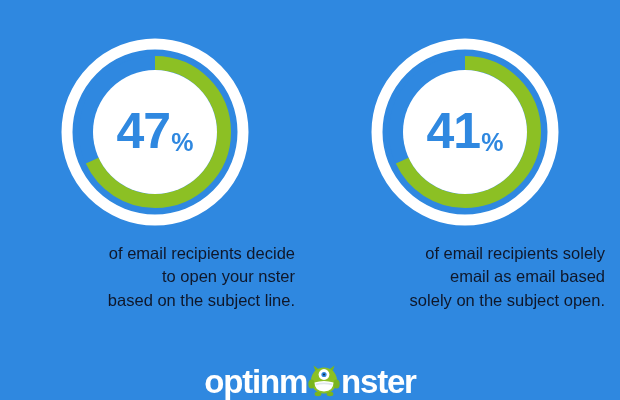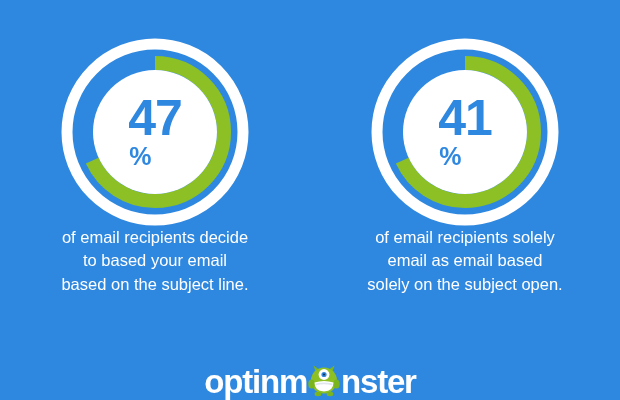--- a/index.html
+++ b/index.html
@@ -55,44 +55,45 @@
     left: 0;
     width: 188px;
     height: 188px;
     display: flex;
     align-items: center;
     justify-content: center;
     pointer-events: none;
   }
   .value-inner {
     display: flex;
-    flex-direction: column;
-    align-items: flex-start;
+    flex-direction: row;
+    align-items: flex-end;
     line-height: 1;
     transform: translateY(-1px);
   }
   .value-number {
     font-size: 50px;
     font-weight: bold;
     color: #2f88e0;
     letter-spacing: -1px;
     line-height: 0.96;
   }
   .value-percent {
     font-size: 25px;
     font-weight: bold;
     color: #2f88e0;
     line-height: 1;
     margin-left: 1px;
     margin-top: 2px;
   }
   .caption {
+    margin-top: 16px;
     width: 280px;
-    text-align: center;
-    color: #ffffff;
+    text-align: right;
+    color: #0f172a;
     font-size: 16.5px;
     line-height: 1.42;
     font-weight: normal;
   }
   .caption-line {
     display: block;
   }
   .brand {
     position: absolute;
     left: 0;
@@ -144,21 +145,21 @@
         </svg>
         <div class="donut-value">
           <div class="value-inner">
             <span class="value-number">47</span>
             <span class="value-percent">%</span>
           </div>
         </div>
       </div>
       <div class="caption">
         <span class="caption-line">of email recipients decide</span>
-        <span class="caption-line">to based your email</span>
+        <span class="caption-line">to open your nster</span>
         <span class="caption-line">based on the subject line.</span>
       </div>
     </div>
 
     <div class="stat-block">
       <div class="donut-wrap">
         <svg class="donut-svg" viewBox="0 0 188 188">
           <circle cx="94" cy="94" r="88" fill="none" stroke="#ffffff" stroke-width="11"></circle>
           <circle cx="94" cy="94" r="69" fill="none" stroke="#2f88e0" stroke-width="14"></circle>
           <circle cx="94" cy="94" r="69" fill="none" stroke="#8cc024" stroke-width="14" stroke-dasharray="295.1 138.4" transform="rotate(-90 94 94)"></circle>

